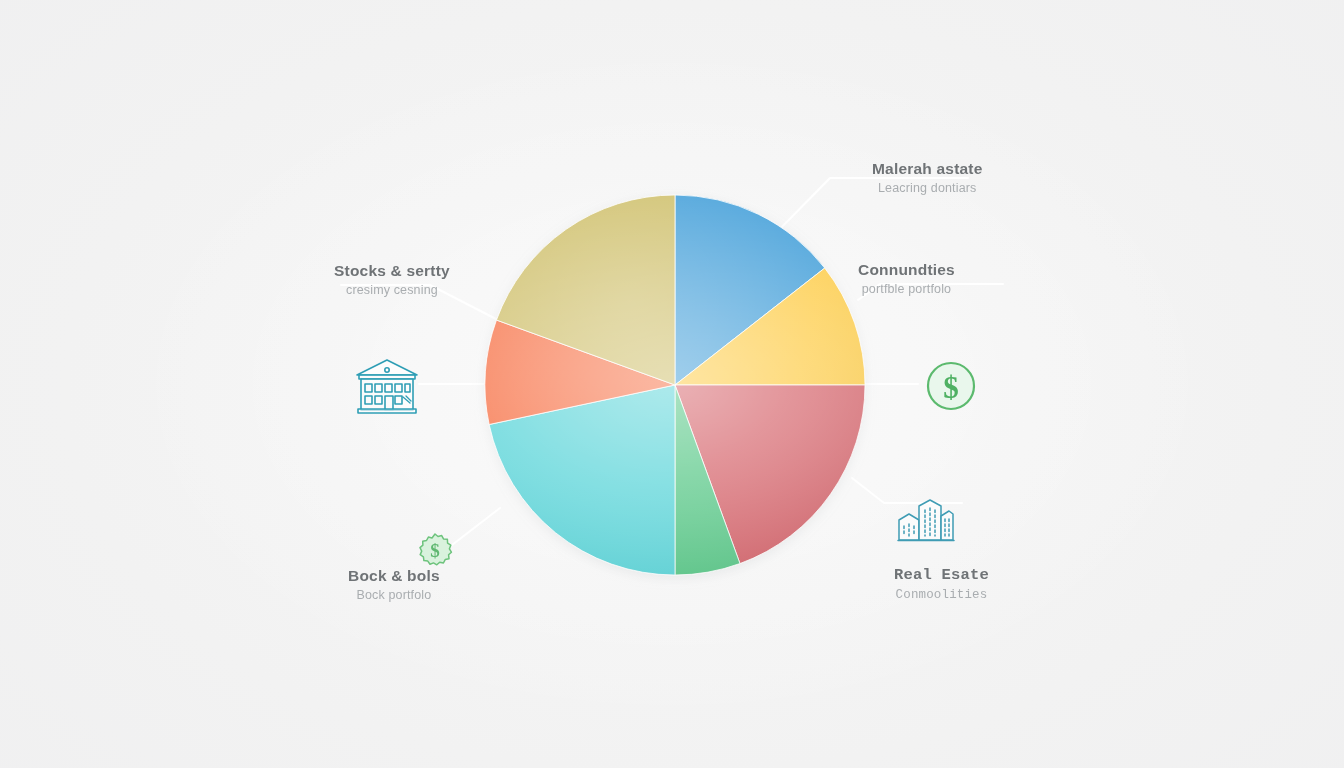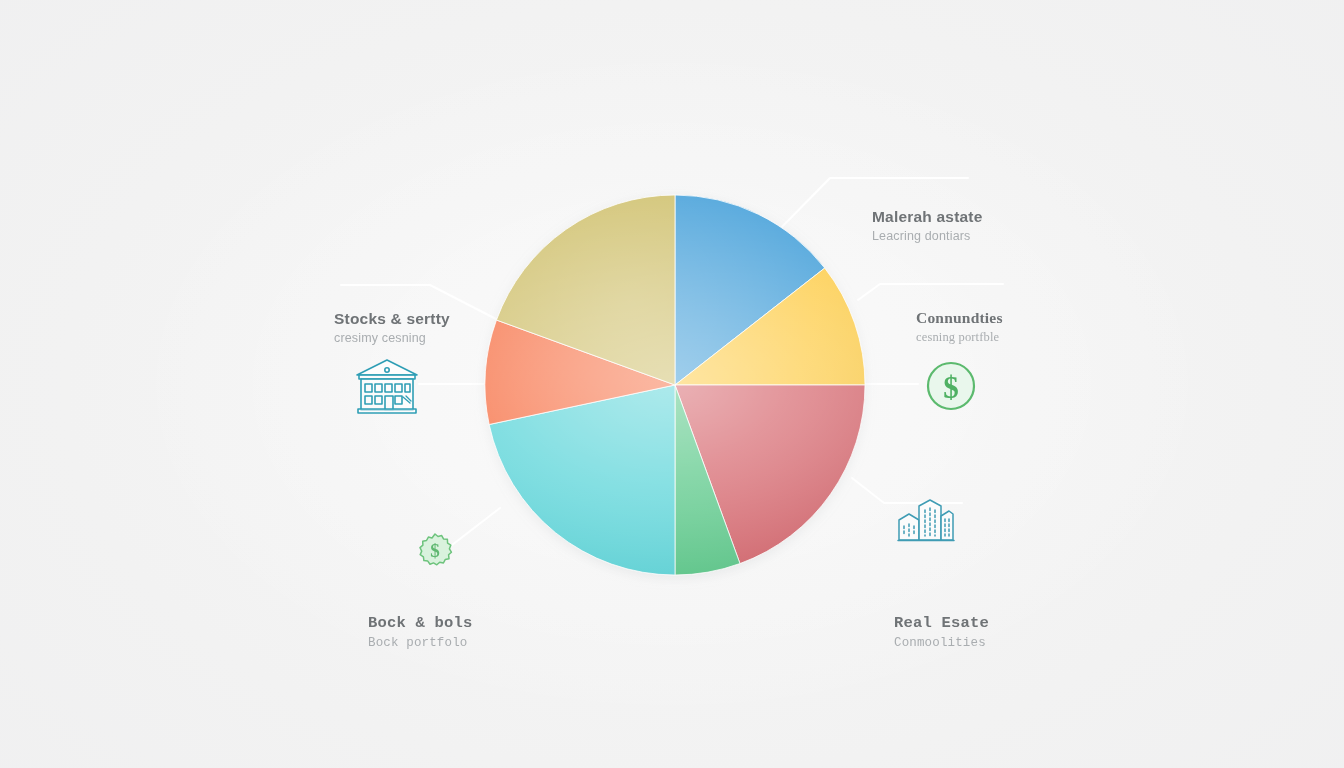--- a/index.html
+++ b/index.html
@@ -47,22 +47,23 @@
     letter-spacing: 0.2px;
     filter: blur(0.28px);
   }
   .label-sub {
     font-size: 12.5px;
     font-weight: 400;
     color: #a9adb0;
     letter-spacing: 0.15px;
     margin-top: 3px;
     filter: blur(0.45px);
+    text-align: center;
   }
-  .label-left { text-align: left; margin-top: 48px; }
+  .label-left { text-align: left; }
 
   
   .icon-wrap {
     position: absolute;
     filter: blur(0.3px);
   }
 </style>
 </head>
 <body>
 
@@ -105,36 +106,36 @@
     <circle cx="675" cy="385" r="190" fill="url(#sheen)" pointer-events="none"></circle>
   </svg>
 
   <div class="vignette"></div>
 
   <div class="label-block label-left" style="left:872px; top:160px;">
     <div class="label-title">Malerah astate</div>
     <div class="label-sub">Leacring dontiars</div>
   </div>
 
-  <div class="label-block label-left" style="left:916px; top:261px;font-family:Liberation Serif, serif;">
+  <div class="label-block label-left" style="left:858px; top:261px;">
     <div class="label-title">Connundties</div>
-    <div class="label-sub">cesning portfble</div>
+    <div class="label-sub">portfble portfolo</div>
   </div>
 
   <div class="label-block label-left" style="left:894px; top:567px;font-family:Liberation Mono, monospace;">
     <div class="label-title">Real Esate</div>
     <div class="label-sub">Conmoolities</div>
   </div>
 
   <div class="label-block label-left" style="left:334px; top:262px;">
     <div class="label-title">Stocks &amp; sertty</div>
     <div class="label-sub">cresimy cesning</div>
   </div>
 
-  <div class="label-block label-left" style="left:368px; top:567px;font-family:Liberation Mono, monospace;">
+  <div class="label-block label-left" style="left:348px; top:567px;">
     <div class="label-title">Bock &amp; bols</div>
     <div class="label-sub">Bock portfolo</div>
   </div>
 
   <div class="icon-wrap" style="left:353px; top:357px;">
     <svg width="68" height="58" viewBox="0 0 68 58" fill="none" stroke="#2f9eb5" stroke-width="1.6" stroke-linejoin="round" stroke-linecap="round">
       <path d="M4 18 L34 3 L64 18 Z" fill="#ffffff" fill-opacity="0.75"></path>
       <circle cx="34" cy="13" r="2.2" fill="none"></circle>
       <rect x="6" y="18" width="56" height="4" fill="#ffffff" fill-opacity="0.6"></rect>
       <rect x="8" y="22" width="52" height="31" fill="#ffffff" fill-opacity="0.55"></rect>

